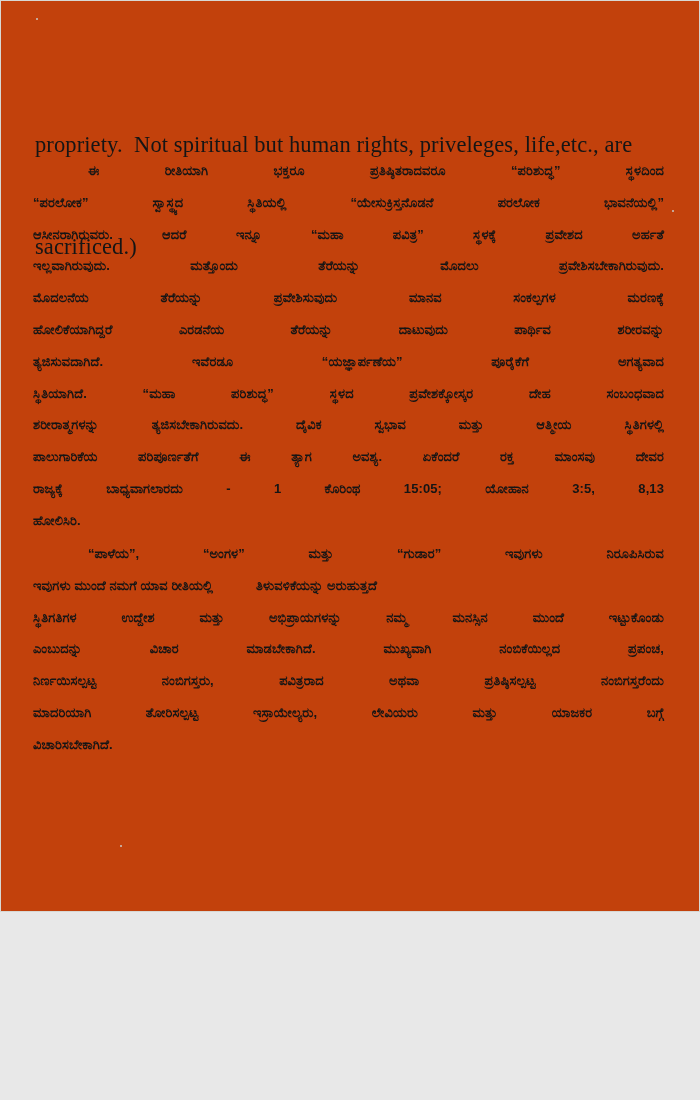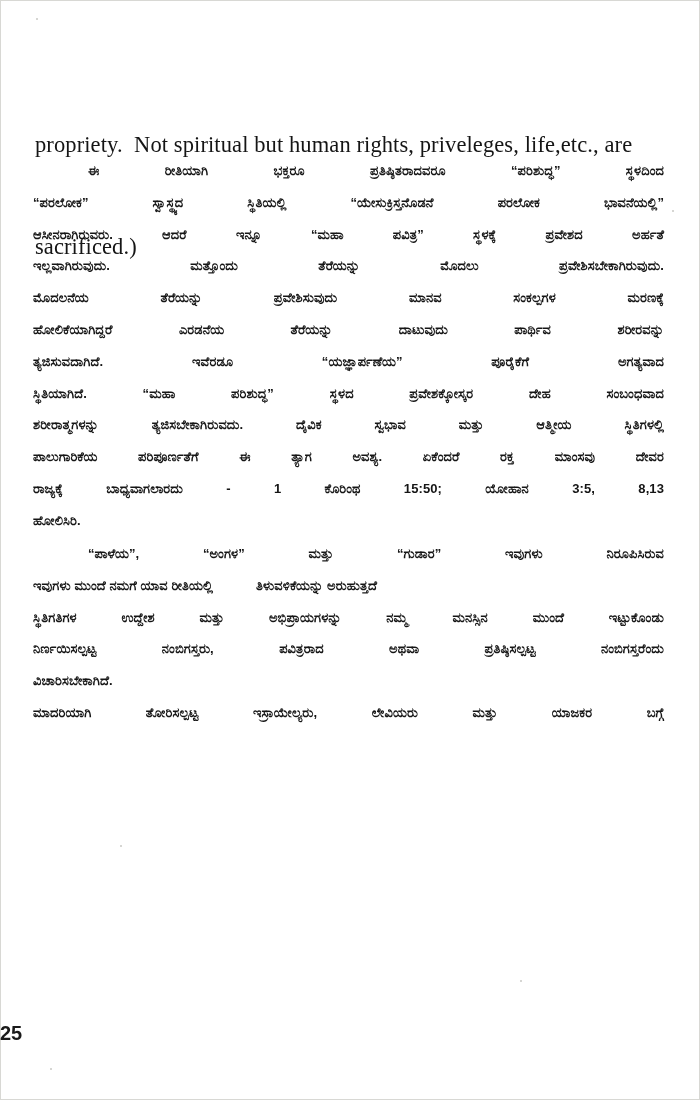--- a/index.html
+++ b/index.html
@@ -3,23 +3,23 @@
 <meta charset="utf-8">
 <style>
   html, body {
     margin: 0;
     padding: 0;
     background: #e8e8e8;
   }
   .scan-page {
     position: relative;
     width: 700px;
-    height: 1100px;
+    height: 912px;
     margin: 0 auto;
-    background: #ffffff;
+    background: #c2410c;
     color: #151515;
     overflow: hidden;
     box-shadow: inset 0 0 0 1px #d8d8d4;
   }
   
   .english-block {
     position: absolute;
     top: 60px;
     left: 35px;
     right: 30px;
@@ -90,31 +90,32 @@
     <div class="kline j indent">ಈ ರೀತಿಯಾಗಿ ಭಕ್ತರೂ ಪ್ರತಿಷ್ಠಿತರಾದವರೂ “ಪರಿಶುದ್ಧ” ಸ್ಥಳದಿಂದ</div>
     <div class="kline j">“ಪರಲೋಕ” ಸ್ವಾಸ್ಥ್ಯದ ಸ್ಥಿತಿಯಲ್ಲಿ “ಯೇಸುಕ್ರಿಸ್ತನೊಡನೆ ಪರಲೋಕ ಭಾವನೆಯಲ್ಲಿ”</div>
     <div class="kline j">ಆಸೀನರಾಗಿರುವರು. ಆದರೆ ಇನ್ನೂ “ಮಹಾ ಪವಿತ್ರ” ಸ್ಥಳಕ್ಕೆ ಪ್ರವೇಶದ ಅರ್ಹತೆ</div>
     <div class="kline j">ಇಲ್ಲವಾಗಿರುವುದು. ಮತ್ತೊಂದು ತೆರೆಯನ್ನು ಮೊದಲು ಪ್ರವೇಶಿಸಬೇಕಾಗಿರುವುದು.</div>
     <div class="kline j">ಮೊದಲನೆಯ ತೆರೆಯನ್ನು ಪ್ರವೇಶಿಸುವುದು ಮಾನವ ಸಂಕಲ್ಪಗಳ ಮರಣಕ್ಕೆ</div>
     <div class="kline j">ಹೋಲಿಕೆಯಾಗಿದ್ದರೆ ಎರಡನೆಯ ತೆರೆಯನ್ನು ದಾಟುವುದು ಪಾರ್ಥಿವ ಶರೀರವನ್ನು</div>
     <div class="kline j">ತ್ಯಜಿಸುವದಾಗಿದೆ. ಇವೆರಡೂ “ಯಜ್ಞಾರ್ಪಣೆಯ” ಪೂರೈಕೆಗೆ ಅಗತ್ಯವಾದ</div>
     <div class="kline j">ಸ್ಥಿತಿಯಾಗಿದೆ. “ಮಹಾ ಪರಿಶುದ್ಧ” ಸ್ಥಳದ ಪ್ರವೇಶಕ್ಕೋಸ್ಕರ ದೇಹ ಸಂಬಂಧವಾದ</div>
     <div class="kline j">ಶರೀರಾತ್ಮಗಳನ್ನು ತ್ಯಜಿಸಬೇಕಾಗಿರುವದು. ದೈವಿಕ ಸ್ವಭಾವ ಮತ್ತು ಆತ್ಮೀಯ ಸ್ಥಿತಿಗಳಲ್ಲಿ</div>
     <div class="kline j">ಪಾಲುಗಾರಿಕೆಯ ಪರಿಪೂರ್ಣತೆಗೆ ಈ ತ್ಯಾಗ ಅವಶ್ಯ. ಏಕೆಂದರೆ ರಕ್ತ ಮಾಂಸವು ದೇವರ</div>
-    <div class="kline j">ರಾಜ್ಯಕ್ಕೆ ಬಾಧ್ಯವಾಗಲಾರದು - 1 ಕೊರಿಂಥ 15:50; ಯೋಹಾನ 3:5, 8,13</div>
+    <div class="kline j">ರಾಜ್ಯಕ್ಕೆ ಬಾಧ್ಯವಾಗಲಾರದು - 1 ಕೊರಿಂಥ 15:05; ಯೋಹಾನ 3:5, 8,13</div>
     <div class="kline l">ಹೋಲಿಸಿರಿ.</div>
   </div>
 
   <div class="kn-block kn-para-2">
     <div class="kline j indent">“ಪಾಳೆಯ”, “ಅಂಗಳ” ಮತ್ತು “ಗುಡಾರ” ಇವುಗಳು ನಿರೂಪಿಸಿರುವ</div>
     <div class="kline l">ಇವುಗಳು ಮುಂದೆ ನಮಗೆ ಯಾವ ರೀತಿಯಲ್ಲಿ    ತಿಳುವಳಿಕೆಯನ್ನು ಅರುಹುತ್ತದೆ</div>
     <div class="kline j">ಸ್ಥಿತಿಗತಿಗಳ ಉದ್ದೇಶ ಮತ್ತು ಅಭಿಪ್ರಾಯಗಳನ್ನು ನಮ್ಮ ಮನಸ್ಸಿನ ಮುಂದೆ ಇಟ್ಟುಕೊಂಡು</div>
+    <div class="kline j">ಎಂಬುದನ್ನು ವಿಚಾರ ಮಾಡಬೇಕಾಗಿದೆ. ಮುಖ್ಯವಾಗಿ ನಂಬಿಕೆಯಿಲ್ಲದ ಪ್ರಪಂಚ,</div>
     <div class="kline j">ನಿರ್ಣಯಿಸಲ್ಪಟ್ಟ ನಂಬಿಗಸ್ತರು, ಪವಿತ್ರರಾದ ಅಥವಾ ಪ್ರತಿಷ್ಠಿಸಲ್ಪಟ್ಟ ನಂಬಿಗಸ್ತರೆಂದು</div>
+    <div class="kline j">ಮಾದರಿಯಾಗಿ ತೋರಿಸಲ್ಪಟ್ಟ ಇಸ್ರಾಯೇಲ್ಯರು, ಲೇವಿಯರು ಮತ್ತು ಯಾಜಕರ ಬಗ್ಗೆ</div>
     <div class="kline l">ವಿಚಾರಿಸಬೇಕಾಗಿದೆ.</div>
-    <div class="kline j">ಮಾದರಿಯಾಗಿ ತೋರಿಸಲ್ಪಟ್ಟ ಇಸ್ರಾಯೇಲ್ಯರು, ಲೇವಿಯರು ಮತ್ತು ಯಾಜಕರ ಬಗ್ಗೆ</div>
   </div>
 
   <div class="page-number">25</div>
 
   <div class="speck" style="top:18px; left:36px;"></div>
   <div class="speck" style="top:210px; left:672px;"></div>
   <div class="speck" style="top:845px; left:120px;"></div>
   <div class="speck" style="top:980px; left:520px;"></div>
   <div class="speck" style="top:1068px; left:50px;"></div>
 

